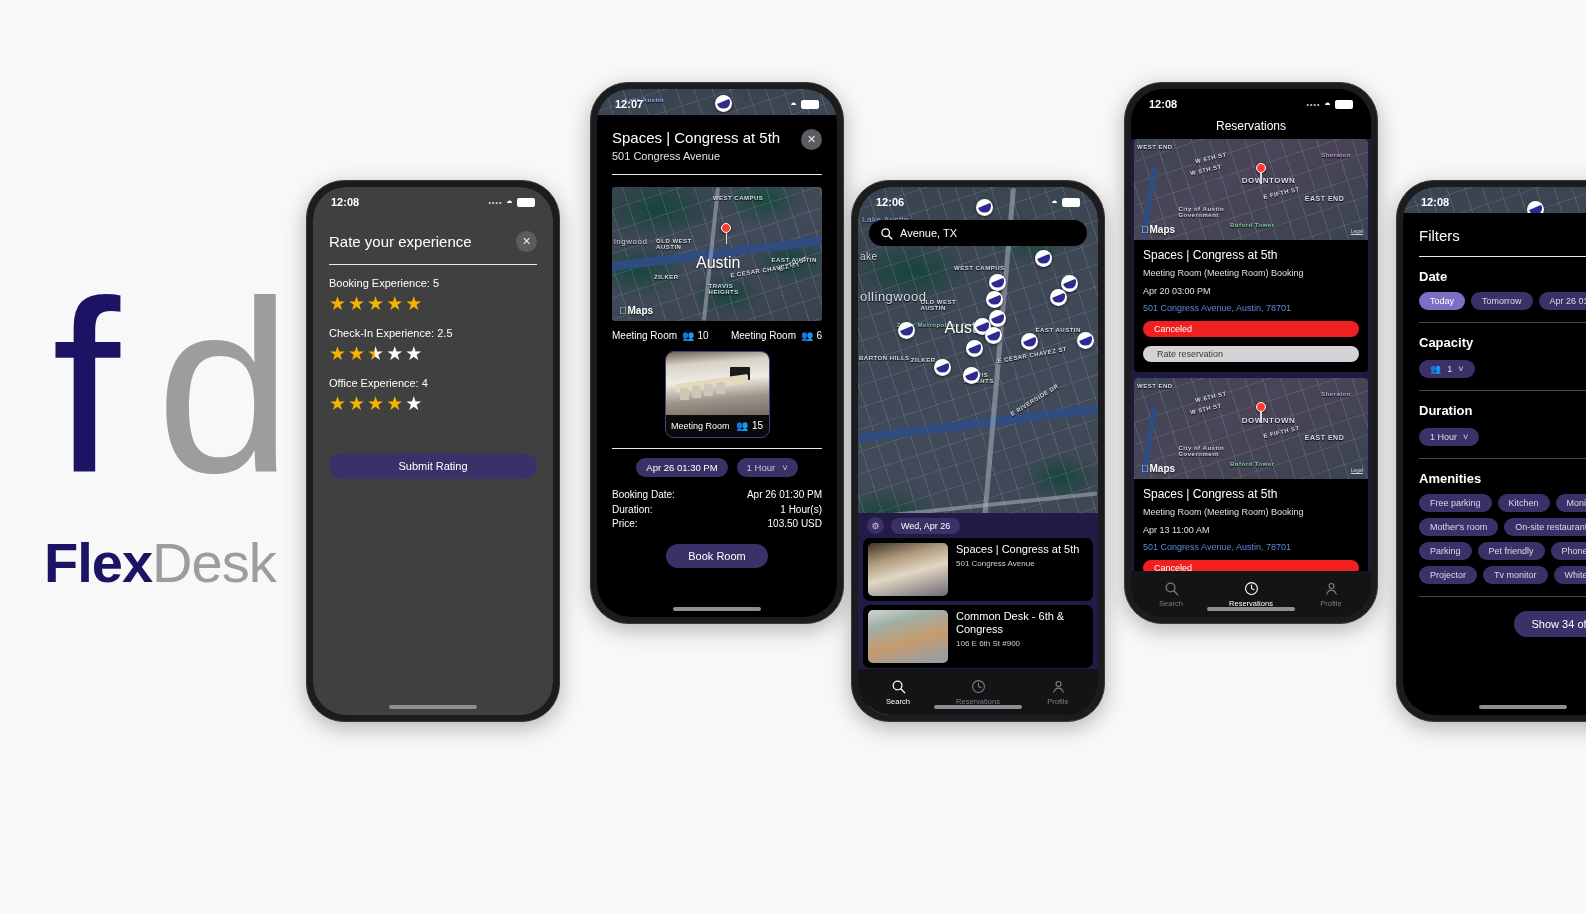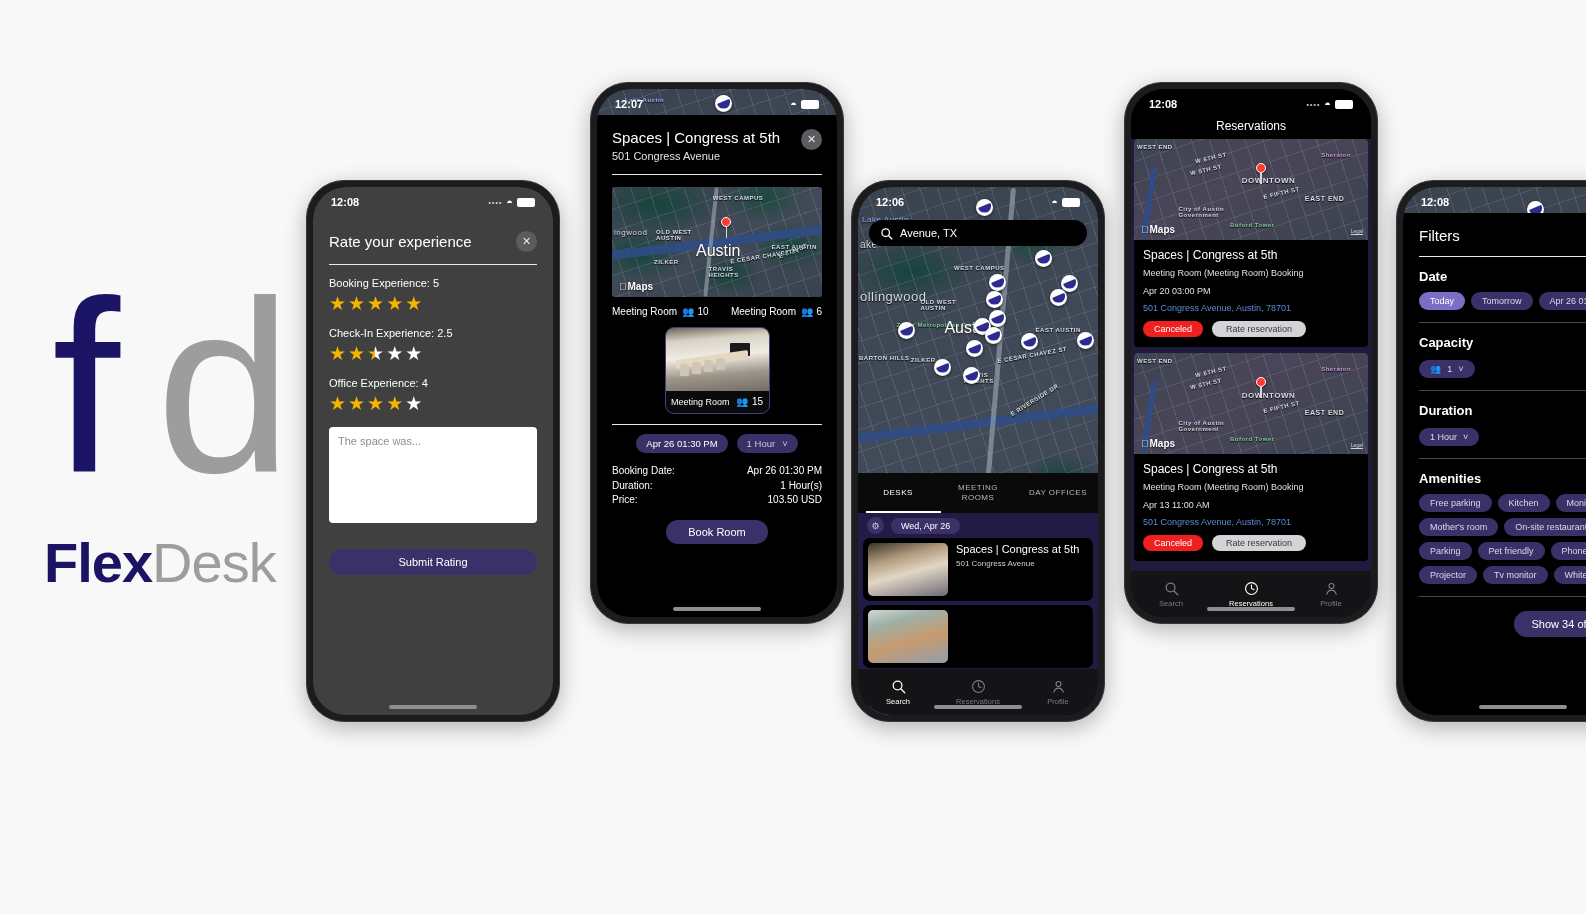--- a/index.html
+++ b/index.html
@@ -156,21 +156,21 @@
     color: #8e8e93; font-size: 11px; margin-top: 4px;
   }
   .btn-primary {
     margin-top: 26px; background: #3b3168; color: #fff; border: none;
     border-radius: 20px; height: 26px; width: 100%;
     font-size: 11px; font-family: inherit; cursor: pointer;
   }
 
   
   .p2sheet { top: 26px; bottom: 0; padding: 14px 15px 0; }
-  .mini-map { position: relative; height: 110px; border-radius: 3px; overflow: hidden; margin-top: 2px; padding-left: 28px; }
+  .mini-map { position: relative; height: 134px; border-radius: 3px; overflow: hidden; margin-top: 2px; padding-left: 28px; }
   .room-row {
     display: flex; justify-content: space-between; gap: 12px;
     margin-top: 9px; color: #fff; font-size: 10px;
   }
   .room-cell { display: flex; align-items: center; gap: 5px; }
   .cap { display: flex; align-items: center; gap: 3px; font-size: 10px; }
   .people-icon { font-size: 10px; }
   .room-card {
     width: 105px; margin: 10px auto 0; border: 1.5px solid #4a3c85;
     border-radius: 9px; overflow: hidden; background: #0a0a0a;
@@ -264,21 +264,21 @@
     position: absolute; top: 30px; left: 0; right: 0; text-align: center;
     color: #fff; font-size: 12px; z-index: 30;
   }
   .res-scroll { position: absolute; top: 50px; left: 0; right: 0; bottom: 0; background: #201a3f; }
   .res-card { background: #000; border-radius: 4px; margin: 0 3px 6px; overflow: hidden; }
   .res-map { height: 101px; position: relative; }
   .res-body { padding: 8px 9px 10px; }
   .res-name { color: #fff; font-size: 12px; }
   .res-meta { color: #e0e0e4; font-size: 9px; line-height: 1.4; margin-top: 5px; }
   .res-addr { color: #5a8bd6; font-size: 9px; margin-top: 6px; }
-  .res-actions { display: flex; gap: 9px; margin-top: 8px; }
+  .res-actions { display: flex; gap: 9px; margin-top: 8px; flex-direction: column; }
   .badge-cancel {
     background: #f02020; color: #fff; border-radius: 11px; padding: 3px 11px; font-size: 9px;
   }
   .badge-rate {
     background: #d4d4d8; color: #3a3a3c; border-radius: 11px; padding: 3px 14px; font-size: 9px; cursor: pointer;
   }
 
   
   .filters-sheet { position: absolute; top: 26px; left: 0; right: 0; bottom: 0; background: #000; padding: 14px 16px 0; }
   .f-h1 { color: #fff; font-size: 15px; }
@@ -356,21 +356,20 @@
           <div class="rate-label">Office Experience: 4</div>
           <div class="stars">
             <span class="star on">★</span>
             <span class="star on">★</span>
             <span class="star on">★</span>
             <span class="star on">★</span>
             <span class="star">★</span>
           </div>
         </div>
 
-        <div class="note-box">The space was...</div>
         <button class="btn-primary">Submit Rating</button>
       </div>
       <div class="home-ind"></div>
     </div>
   </div>
 
   <div class="phone p2">
     <div class="screen">
       <div class="map">
         <div class="map-grid"></div>
@@ -483,21 +482,21 @@
   </div>
 
   <div class="phone p3">
     <div class="screen">
       <div class="map">
         <div class="map-grid"></div>
         <div class="map-river" style="top:44%;"></div>
         <div class="map-hwy" style="left:54%;top:0;width:5px;height:100%;transform:rotate(5deg);"></div>
         <div class="map-hwy" style="left:0;top:60%;width:100%;height:4px;transform:rotate(-6deg);"></div>
         <div class="map-lbl" style="left:4px;top:28px;color:#8fb3ff;font-weight:400;font-size:8px;">Lake Austin</div>
-        <div class="map-lbl" style="left:2px;top:52px;font-size:10px;font-weight:400;">ake</div>
+        <div class="map-lbl" style="left:2px;top:64px;font-size:10px;font-weight:400;">ake</div>
         <div class="map-lbl" style="left:40%;top:78px;">WEST CAMPUS</div>
         <div class="map-lbl" style="left:2px;top:102px;font-size:13px;font-weight:400;">ollingwood</div>
         <div class="map-lbl" style="left:26%;top:112px;">OLD WEST<br>AUSTIN</div>
         <div class="map-lbl" style="left:74%;top:140px;">EAST AUSTIN</div>
         <div class="map-lbl" style="left:22%;top:170px;">ZILKER</div>
         <div class="map-lbl" style="left:1px;top:168px;">BARTON HILLS</div>
         <div class="map-lbl" style="left:44%;top:185px;">TRAVIS<br>HEIGHTS</div>
         <div class="map-lbl" style="left:58%;top:165px;transform:rotate(-10deg);">E CESAR CHAVEZ ST</div>
         <div class="map-lbl" style="left:62%;top:210px;transform:rotate(-32deg);">E RIVERSIDE DR</div>
         <div class="map-lbl" style="left:16%;top:135px;color:#7fc99a;">Zilker Metropolitan Park</div>
@@ -532,42 +531,40 @@
       </div>
 
       <div class="searchbar">
         <svg width="13" height="13" viewBox="0 0 24 24" fill="none" stroke="#fff" stroke-width="2.4">
             <circle cx="10.5" cy="10.5" r="7"></circle>
             <line x1="16" y1="16" x2="22" y2="22" stroke-linecap="round"></line>
           </svg>
         <span class="txt">Avenue, TX</span>
       </div>
 
-      <div class="tabstrip">
-        <div class="tab active">DESKS</div>
-        <div class="tab">MEETING<br>ROOMS</div>
-        <div class="tab">DAY OFFICES</div>
-        <div class="tab-underline"></div>
-      </div>
 
       <div class="filterbar">
         <div class="filt-ico">⚙</div>
         <div class="date-chip">Wed, Apr 26</div>
       </div>
 
       <div class="list">
         <div class="lrow">
           <div class="lthumb a"></div>
           <div>
             <div class="ltitle">Spaces | Congress at 5th</div>
             <div class="lsub">501 Congress Avenue</div>
           </div>
         </div>
         <div class="lrow">
           <div class="lthumb b"></div>
+          <div>
+            <div class="ltitle">Common Desk - 6th &amp; Congress</div>
+            <div class="lsub">106 E 6th St #900</div>
+          </div>
         </div>
         <div class="lrow">
           <div class="lthumb c"></div>
           <div>
             <div class="ltitle">WeWork | 600 Congress Ave</div>
           </div>
         </div>
       </div>
 
       <div class="tabbar">

